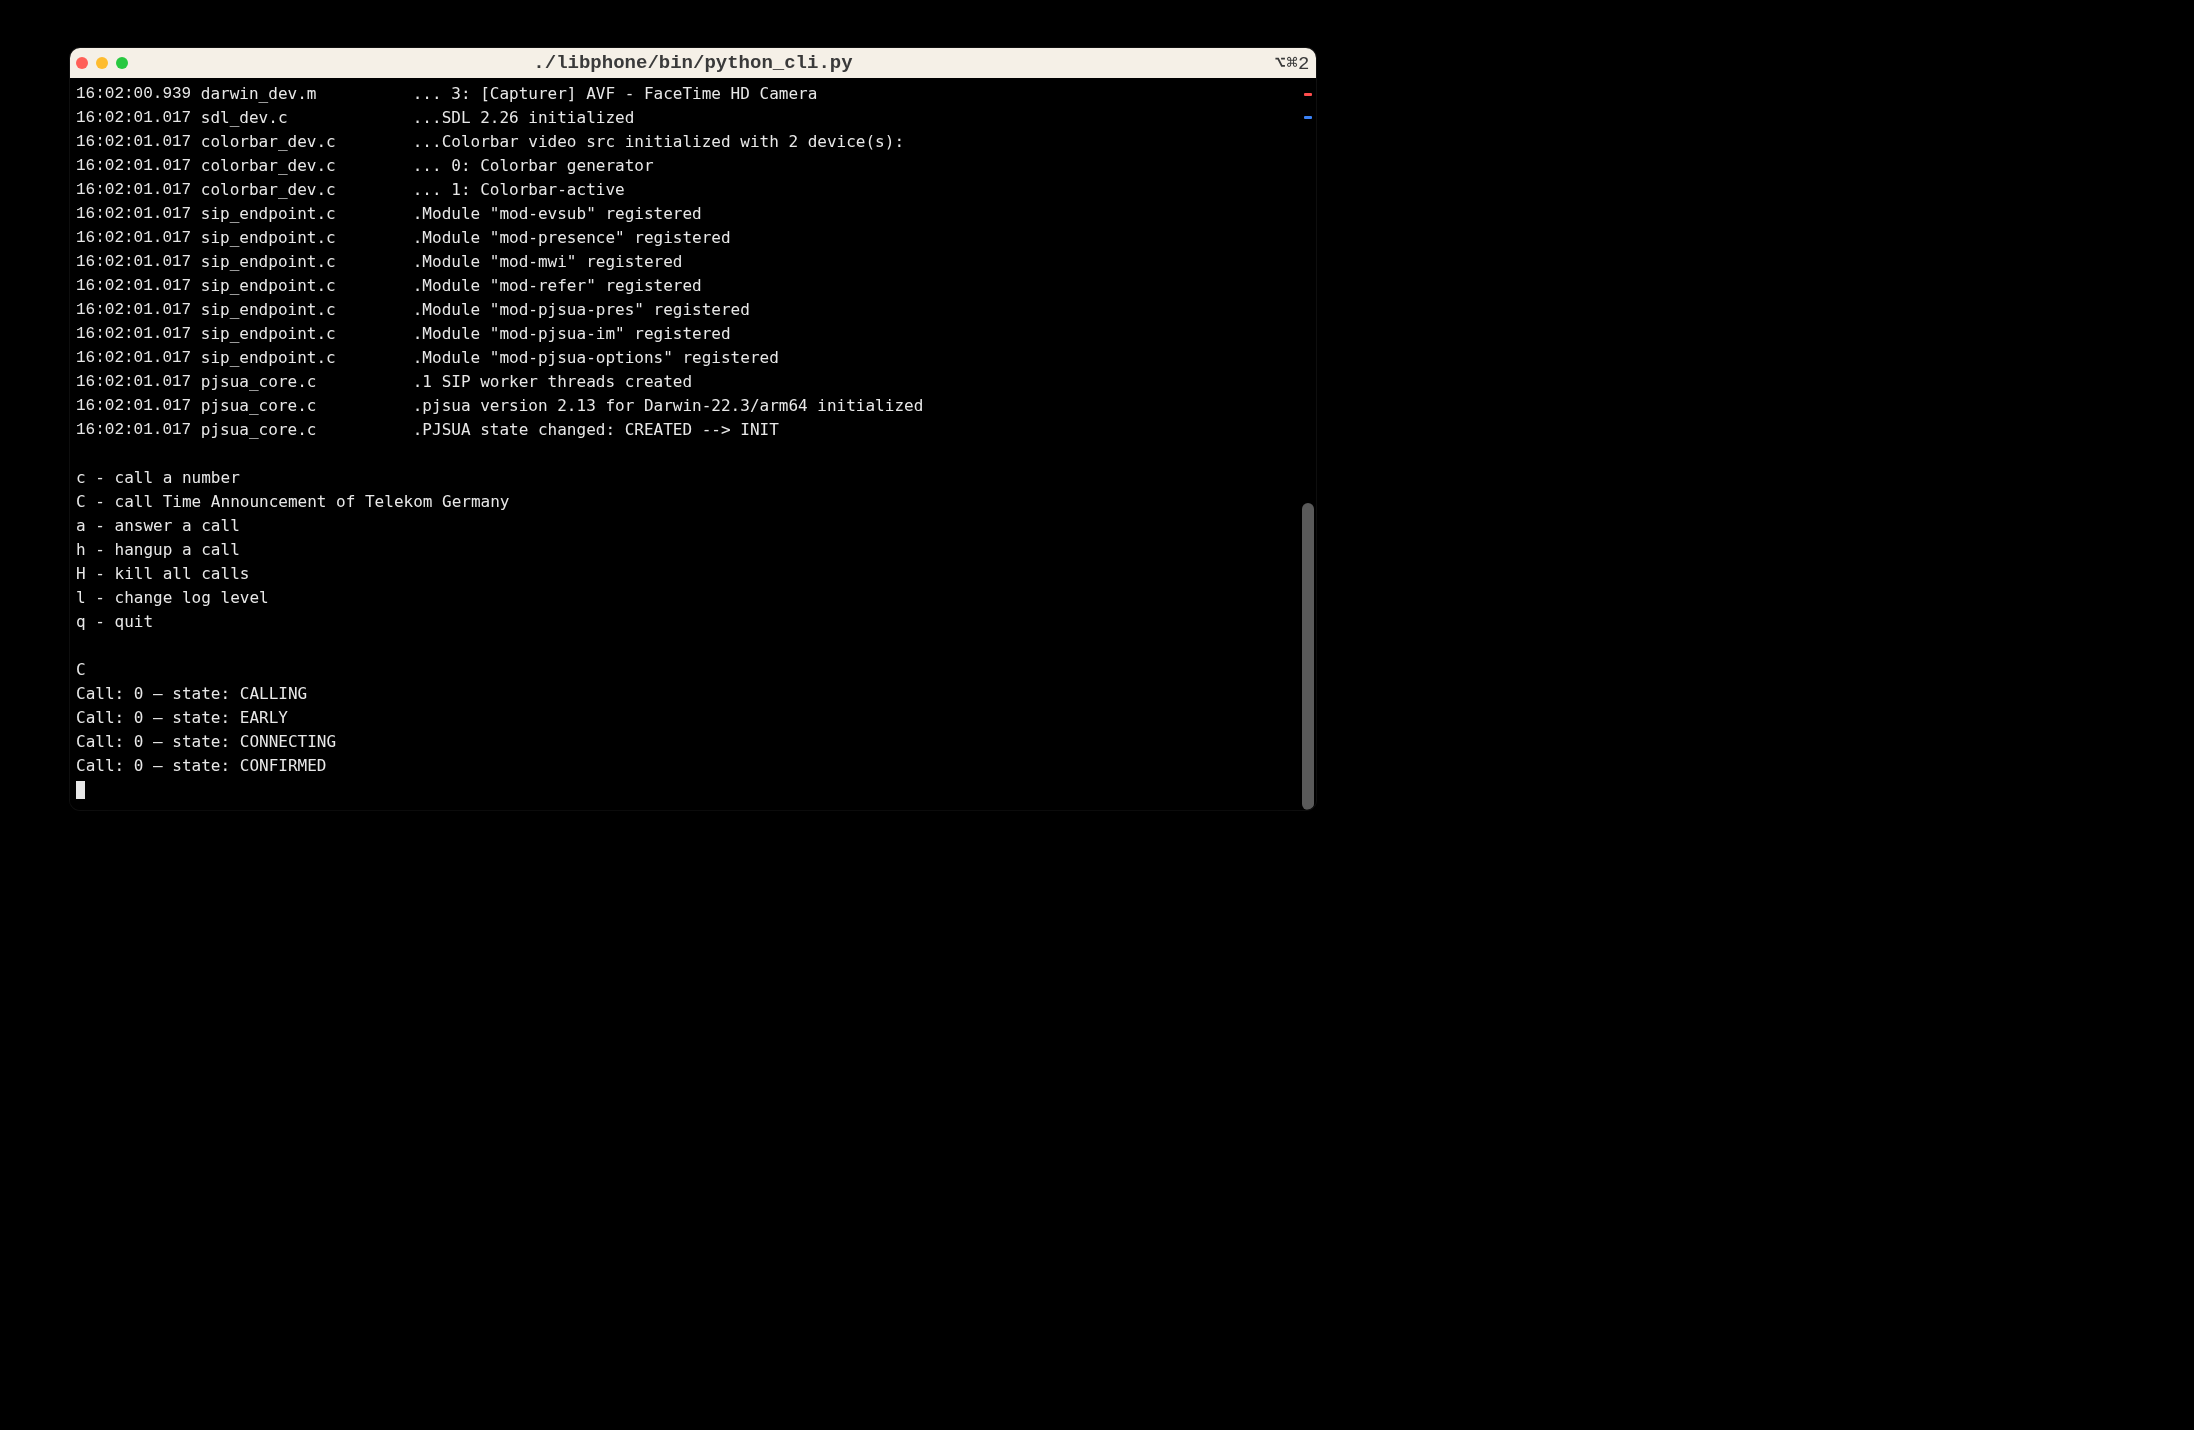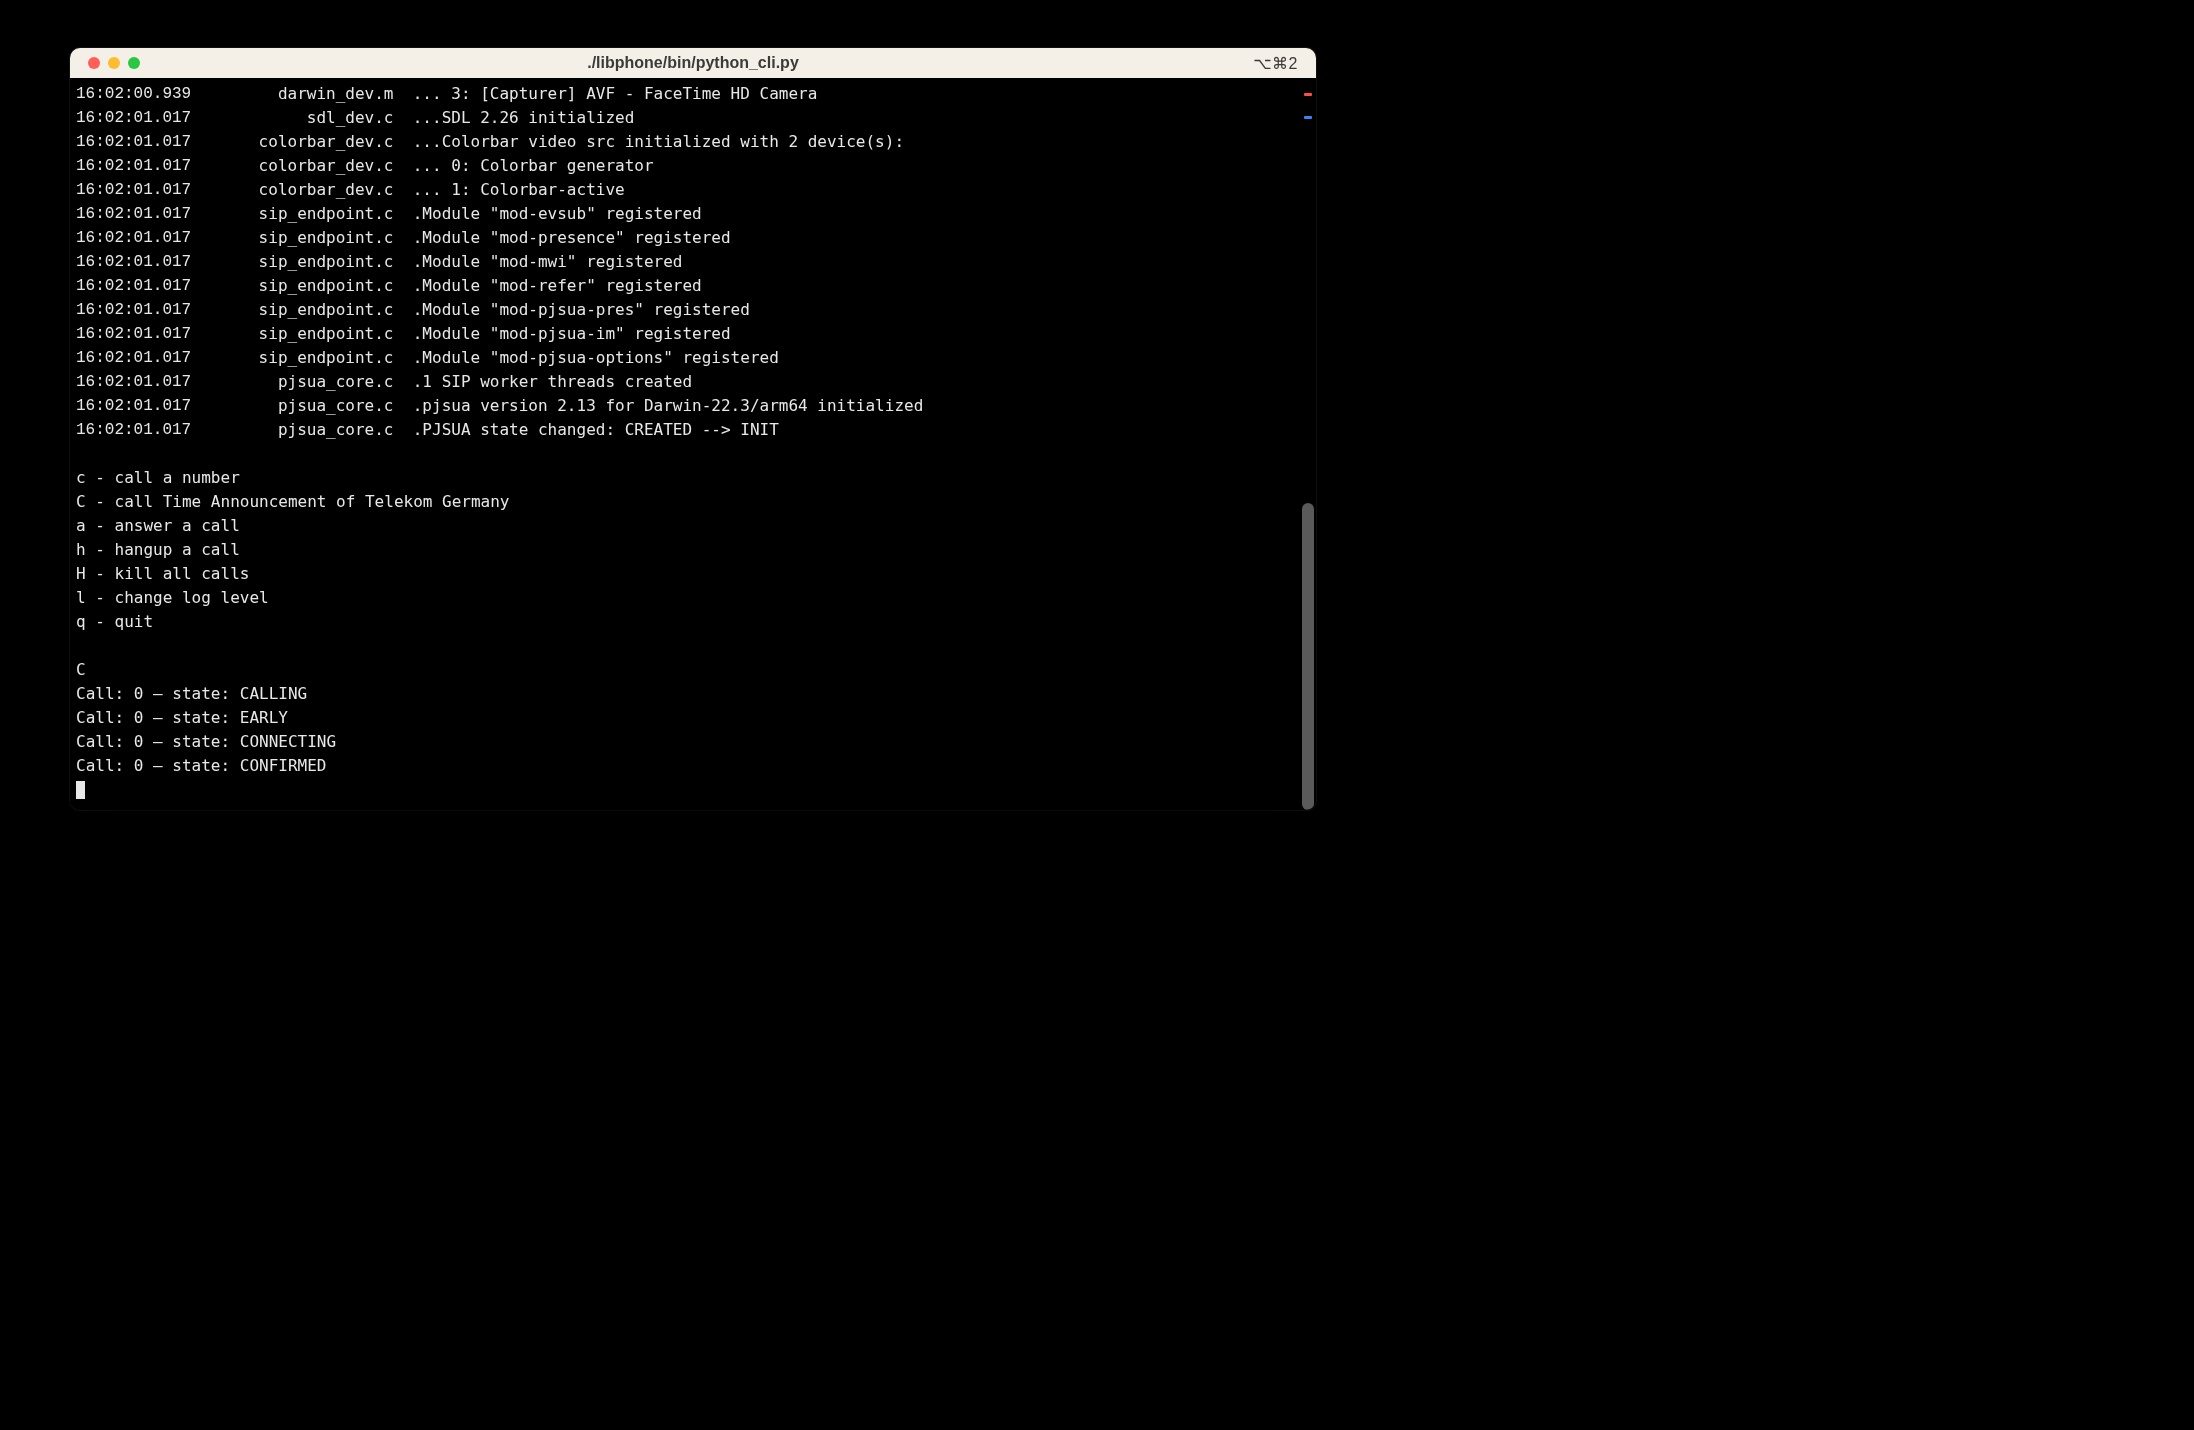--- a/index.html
+++ b/index.html
@@ -40,24 +40,25 @@
     display: flex;
     flex-direction: column;
   }
   .titlebar {
     height: 30px;
     flex: 0 0 30px;
     background: var(--titlebar-bg);
     display: flex;
     align-items: center;
     position: relative;
-    padding: 0 18px;
+    padding: 0 6px;
     color: var(--titlebar-fg);
-    font-size: 16px;
+    font-size: 19px;
     font-weight: 600;
+    font-family: Liberation Mono, monospace;
   }
   .traffic {
     display: flex;
     gap: 8px;
     align-items: center;
   }
   .dot {
     width: 12px;
     height: 12px;
     border-radius: 50%;
@@ -88,21 +89,21 @@
     padding: 4px 6px 6px 6px;
     color: var(--term-fg);
     font-family: "SF Mono", Menlo, Consolas, "DejaVu Sans Mono", monospace;
     font-size: 16px;
     line-height: 24px;
     white-space: pre;
     overflow: hidden;
   }
   .log-line { display: flex; }
   .ts  { width: 13ch; display: inline-block; font-family: Liberation Mono, monospace; }
-  .src { width: 22ch; display: inline-block; text-align: right; padding-right: 2ch; }
+  .src { width: 22ch; display: inline-block; text-align: left; padding-right: 2ch; }
   .msg { }
   .cursor {
     display: inline-block;
     width: 9px;
     height: 18px;
     background: var(--term-fg);
     vertical-align: text-bottom;
   }
   .scrollbar {
     flex: 0 0 16px;

